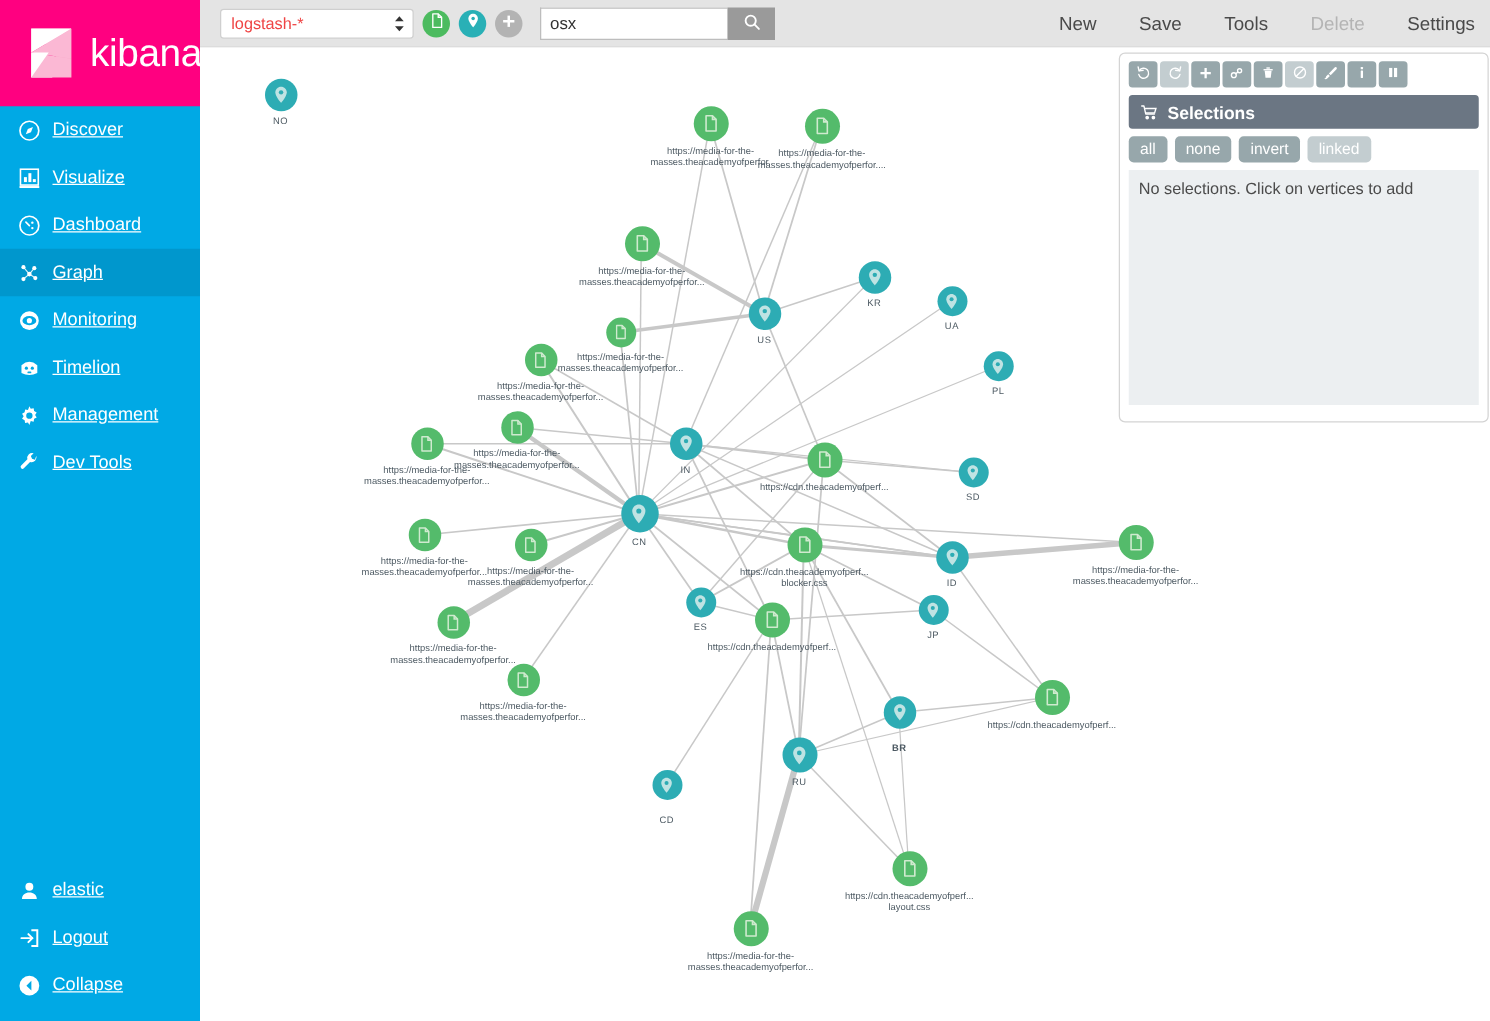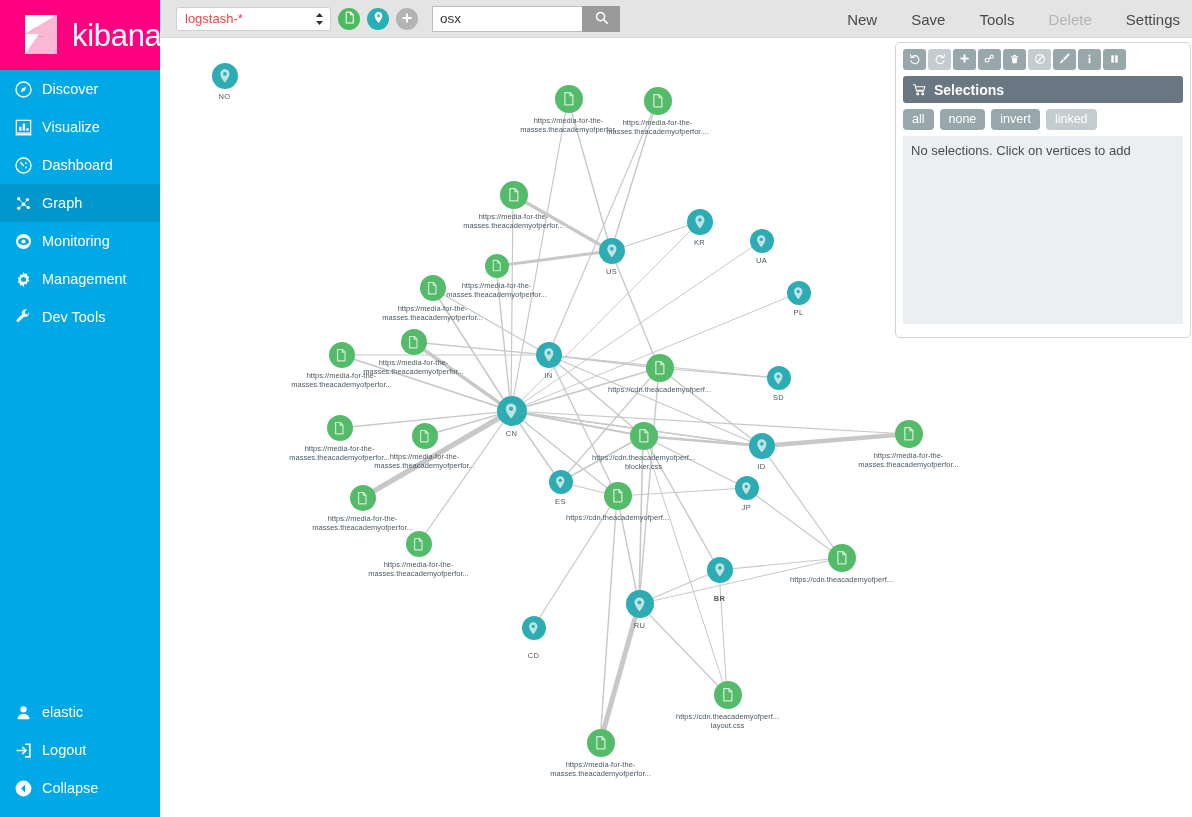--- a/index.html
+++ b/index.html
@@ -15,40 +15,40 @@
 
   
   #sidebar {
     width: 160px; height: 817px;
     background: #00a9e5;
     flex: 0 0 160px;
     position: relative;
     display: flex; flex-direction: column;
   }
   .brand {
-    height: 70px; background: #ff0080;
+    height: 85px; background: #ff0080;
     display: flex; align-items: center; padding-left: 22px; justify-content: space-between;
   }
   .brand-mark { width: 40px; height: 44px; position: relative; flex: 0 0 40px; }
   .brand-text {
     color: #ffffff; font-size: 31px; font-weight: 400;
     margin-left: 10px; letter-spacing: -0.3px; line-height: 1;
   }
   .nav { margin-top: 0; }
   .nav-item {
     height: 38px; display: flex; align-items: center;
     padding-left: 14px; color: #ffffff; cursor: pointer;
     text-decoration: none;
   }
   .nav-item.active { background: #0097cd; }
   .nav-icon {
     width: 28px; flex: 0 0 28px; display: flex;
     align-items: center; justify-content: flex-start;
   }
-  .nav-label { font-size: 14.5px; color: #fff; line-height: 1; }
+  .nav-label { font-size: 14.5px; color: #fff; line-height: 1; text-decoration: underline; }
   .nav-spacer { flex: 1 1 auto; }
   .nav-bottom { padding-bottom: 10px; }
   .nav-bottom .nav-item { height: 38px; }
 
   
   #main { position: relative; width: 1032px; height: 817px; }
   #topbar {
     height: 38px; width: 1032px;
     background: #e4e4e4;
     border-bottom: 1px solid #d9d9d9;
@@ -242,20 +242,31 @@
         <span class="nav-icon">
           <svg width="19" height="19" viewBox="0 0 24 24">
             <circle cx="12" cy="12" r="9.5" fill="#fff"></circle>
             <ellipse cx="12" cy="12" rx="7" ry="4.6" fill="#00a9e5"></ellipse>
             <circle cx="12" cy="12" r="2.6" fill="#fff"></circle>
           </svg>
         </span>
         <span class="nav-label">Monitoring</span>
       </a>
 
+      <a class="nav-item">
+        <span class="nav-icon">
+          <svg width="19" height="19" viewBox="0 0 24 24">
+            <path d="M4 9 Q12 2 20 9 L20 17 Q12 21 4 17 Z" fill="#fff"></path>
+            <circle cx="9" cy="12" r="1.6" fill="#00a9e5"></circle>
+              <circle cx="15" cy="12" r="1.6" fill="#00a9e5"></circle>
+            <rect x="10" y="15.5" width="4" height="1.8" rx=".9" fill="#00a9e5"></rect>
+          </svg>
+        </span>
+        <span class="nav-label">Timelion</span>
+      </a>
 
       <a class="nav-item">
         <span class="nav-icon">
           <svg width="19" height="19" viewBox="0 0 24 24">
             <path fill="#fff" d="M12 2.5l1.4 2.6 2.9-.6.5 2.9 2.6 1.4-1.6 2.5 1.6 2.5-2.6 1.4-.5 2.9-2.9-.6L12 21.5l-1.4-2.6-2.9.6-.5-2.9-2.6-1.4L6.2 12.6 4.6 10.1l2.6-1.4.5-2.9 2.9.6z"></path>
             <circle cx="12" cy="12" r="3.2" fill="#00a9e5"></circle>
           </svg>
         </span>
         <span class="nav-label">Management</span>
       </a>

